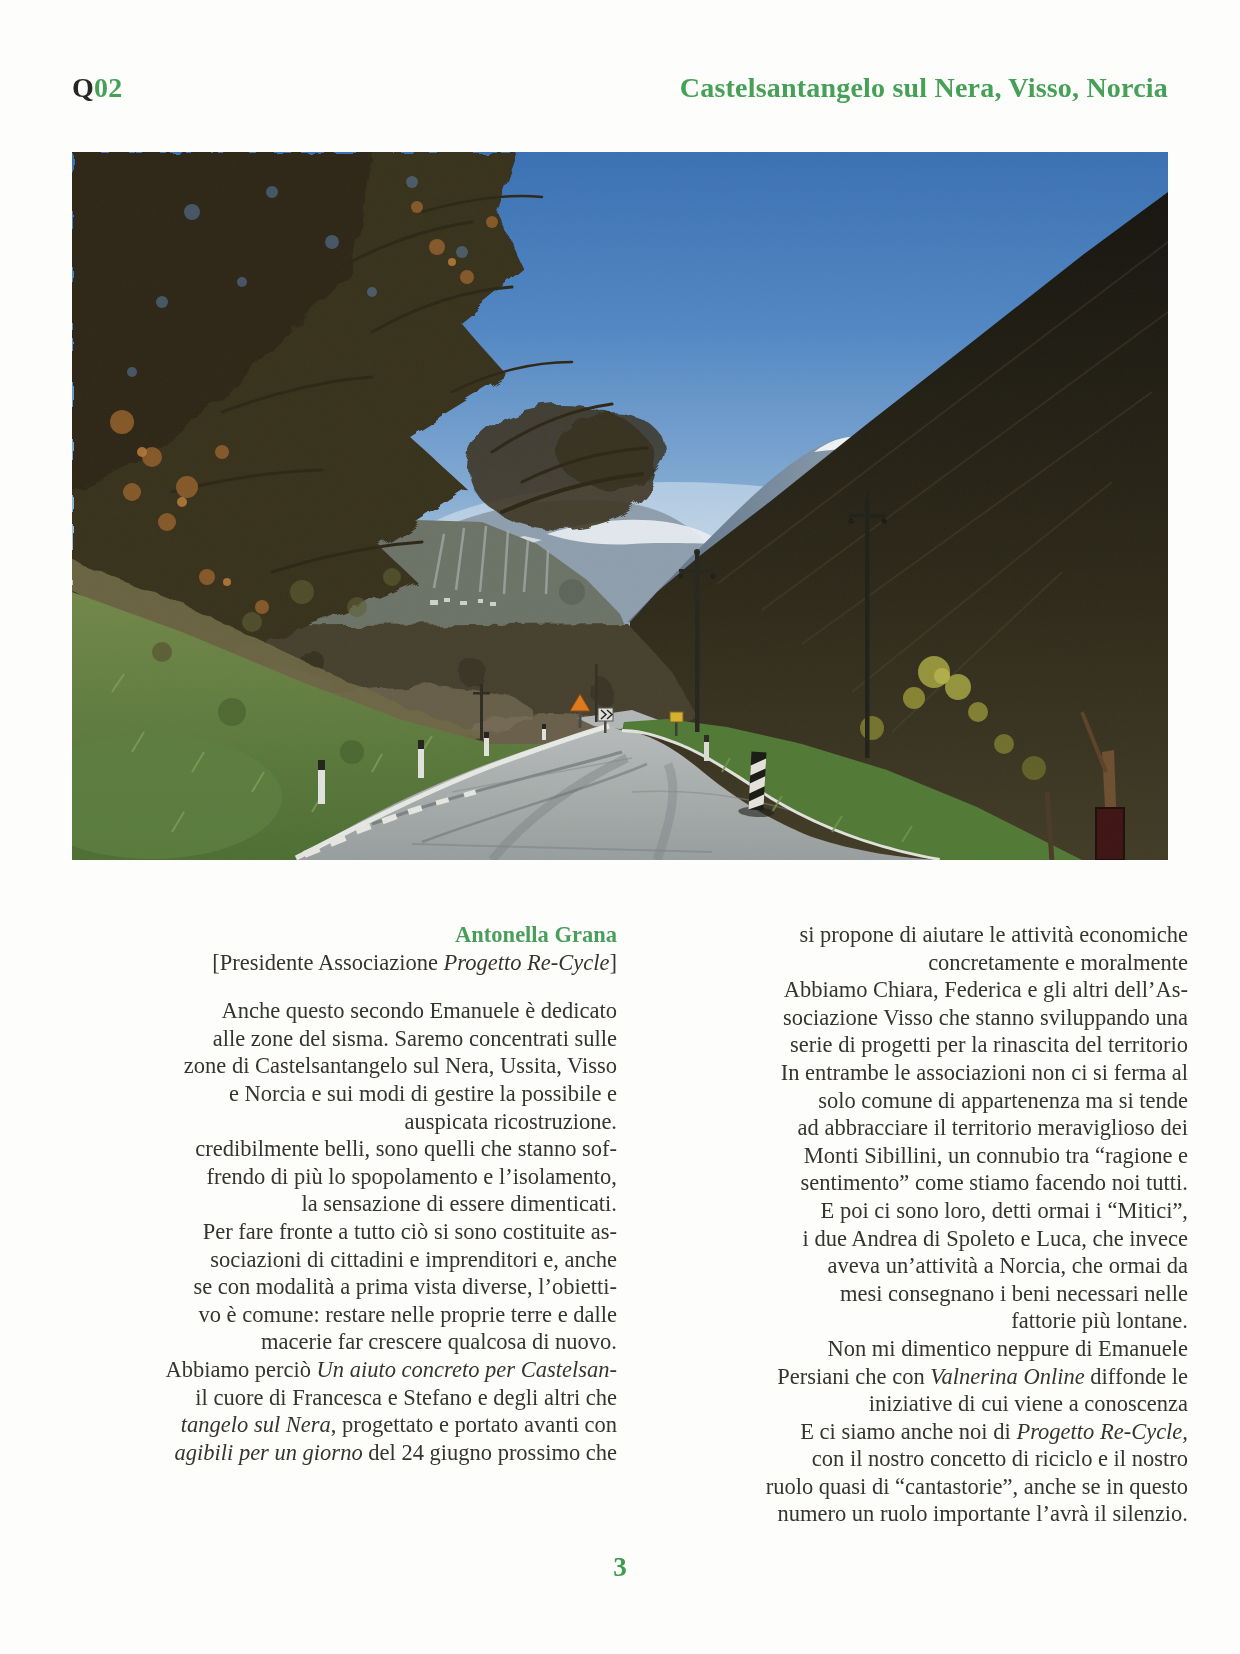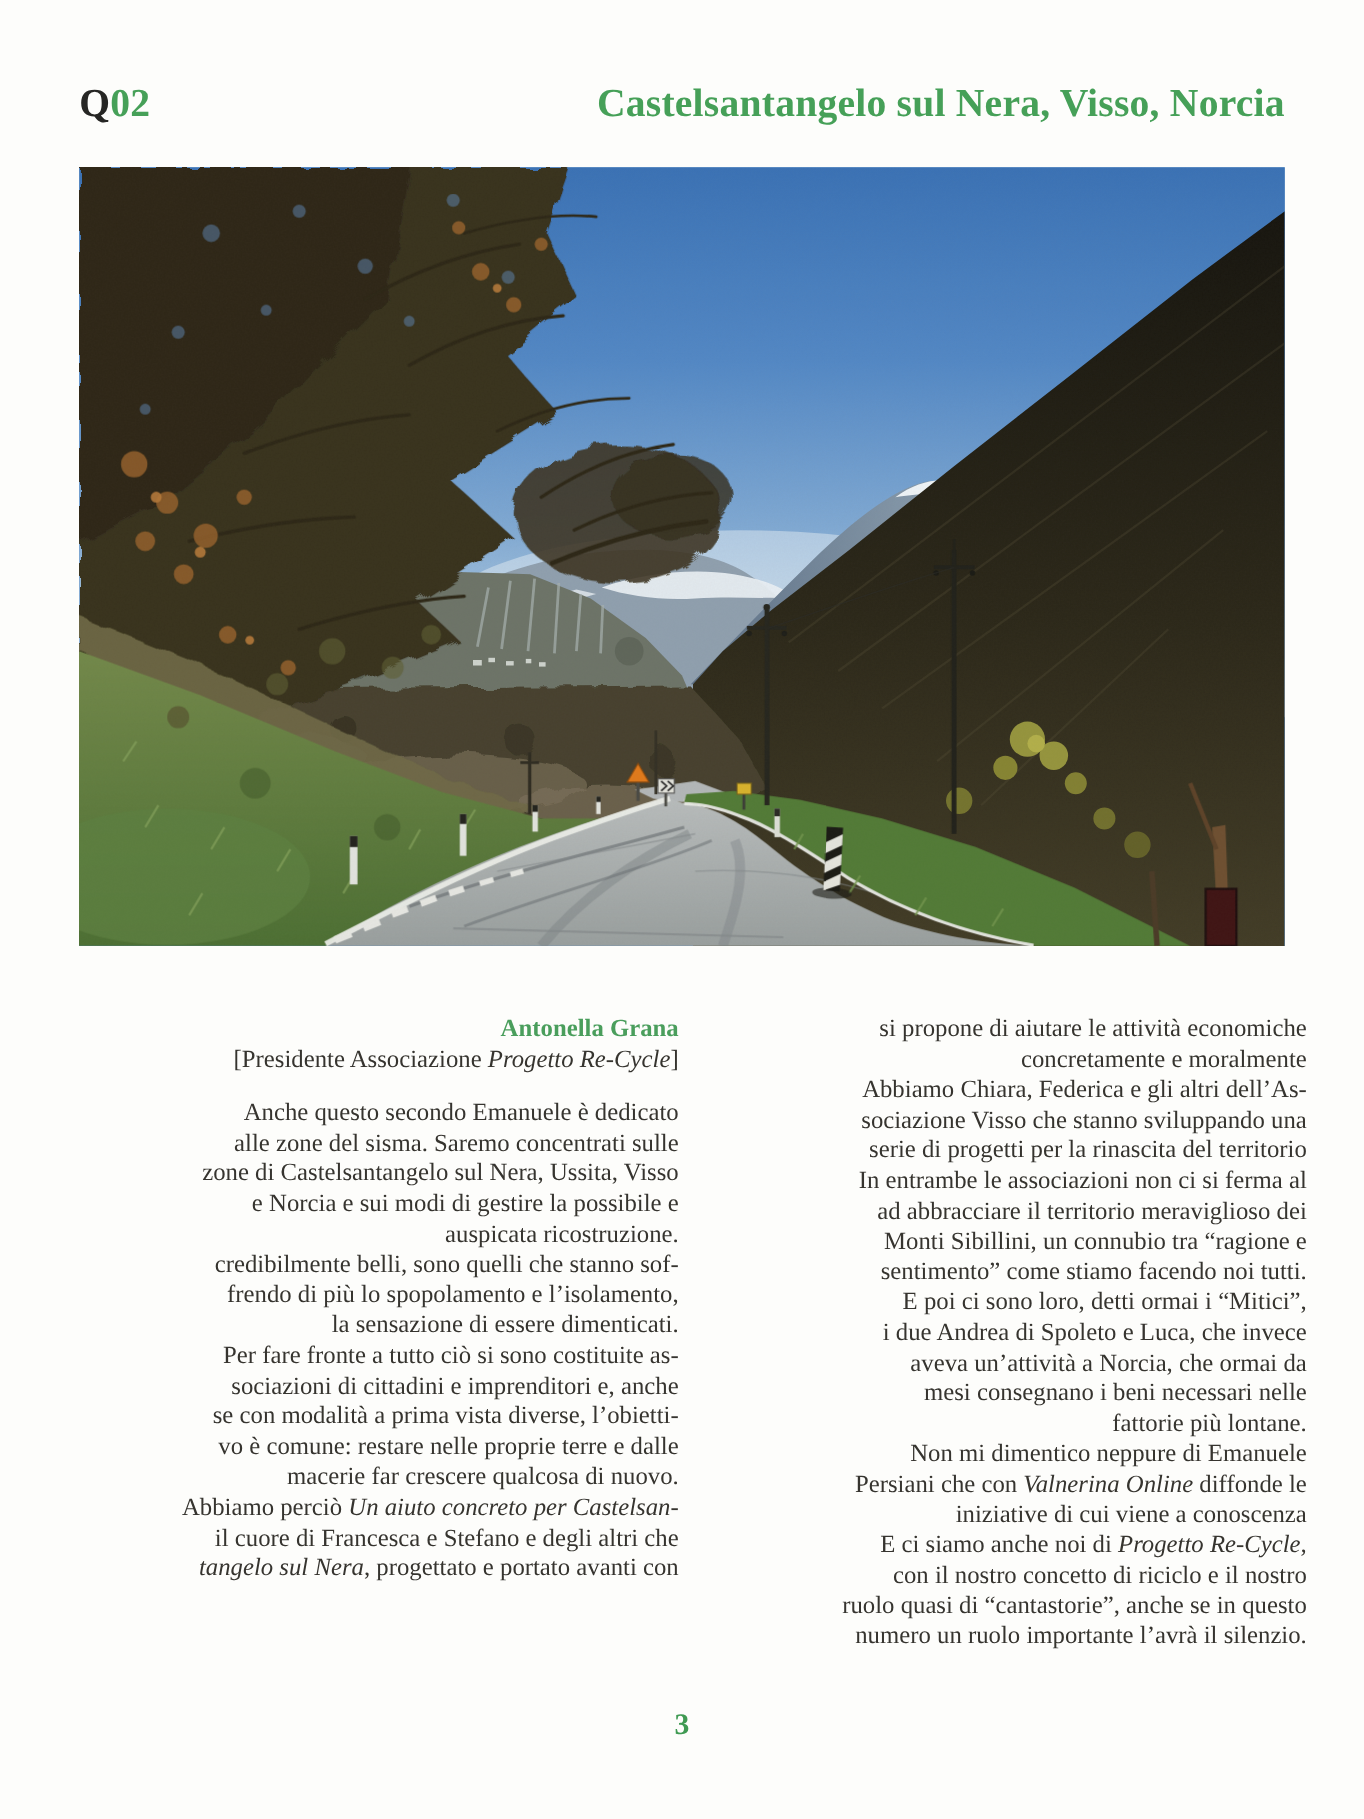--- a/index.html
+++ b/index.html
@@ -4,21 +4,21 @@
 <style>
   html,body{margin:0;padding:0;background:#e9e9e9;}
   .page{
     position:relative;width:1240px;height:1654px;margin:0 auto;
     background:#fdfdfb;font-family:"Liberation Serif","DejaVu Serif",serif;
     overflow:hidden;
   }
   .hdr{
     position:absolute;left:72px;top:72px;width:1096px;
     display:flex;justify-content:space-between;align-items:flex-start;
-    font-size:36px;font-weight:bold;letter-spacing:0.2px;
+    font-size:28px;font-weight:bold;letter-spacing:0.2px;
   }
   .hdr .q{color:#262624;}
   .hdr .num{color:#46a058;}
   .hdr .loc{color:#46a058;}
   .photo{
     position:absolute;left:72px;top:152px;width:1096px;height:708px;
     overflow:hidden;background:#4e86c4;
   }
   .photo svg{display:block;width:1096px;height:708px;}
   .col{
@@ -360,31 +360,33 @@
         <div class="tline">frendo di più lo spopolamento e l’isolamento,</div>
         <div class="tline">la sensazione di essere dimenticati.</div>
         <div class="tline">Per fare fronte a tutto ciò si sono costituite as-</div>
         <div class="tline">sociazioni di cittadini e imprenditori e, anche</div>
         <div class="tline">se con modalità a prima vista diverse, l’obietti-</div>
         <div class="tline">vo è comune: restare nelle proprie terre e dalle</div>
         <div class="tline">macerie far crescere qualcosa di nuovo.</div>
         <div class="tline">Abbiamo perciò <em>Un aiuto concreto per Castelsan-</em></div>
         <div class="tline">il cuore di Francesca e Stefano e degli altri che</div>
         <div class="tline"><em>tangelo sul Nera</em>, progettato e portato avanti con</div>
+        <div class="tline"><em>agibili per un giorno</em> del 24 giugno prossimo che</div>
       </div>
   </div>
 
   <div class="col col-right">
     <div>
         <div class="tline">si propone di aiutare le attività economiche</div>
         <div class="tline">concretamente e moralmente</div>
         <div class="tline">Abbiamo Chiara, Federica e gli altri dell’As-</div>
         <div class="tline">sociazione Visso che stanno sviluppando una</div>
         <div class="tline">serie di progetti per la rinascita del territorio</div>
         <div class="tline">In entrambe le associazioni non ci si ferma al</div>
+        <div class="tline">solo comune di appartenenza ma si tende</div>
         <div class="tline">ad abbracciare il territorio meraviglioso dei</div>
         <div class="tline">Monti Sibillini, un connubio tra “ragione e</div>
         <div class="tline">sentimento” come stiamo facendo noi tutti.</div>
         <div class="tline">E poi ci sono loro, detti ormai i “Mitici”,</div>
         <div class="tline">i due Andrea di Spoleto e Luca, che invece</div>
         <div class="tline">aveva un’attività a Norcia, che ormai da</div>
         <div class="tline">mesi consegnano i beni necessari nelle</div>
         <div class="tline">fattorie più lontane.</div>
         <div class="tline">Non mi dimentico neppure di Emanuele</div>
         <div class="tline">Persiani che con <em>Valnerina Online</em> diffonde le</div>

